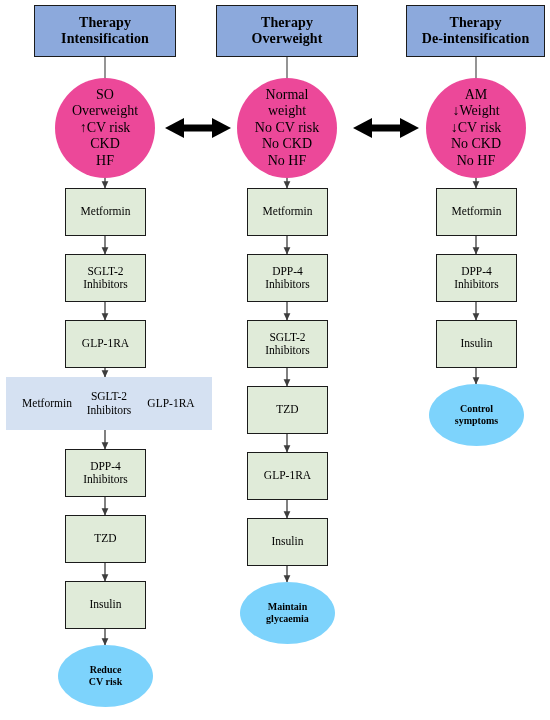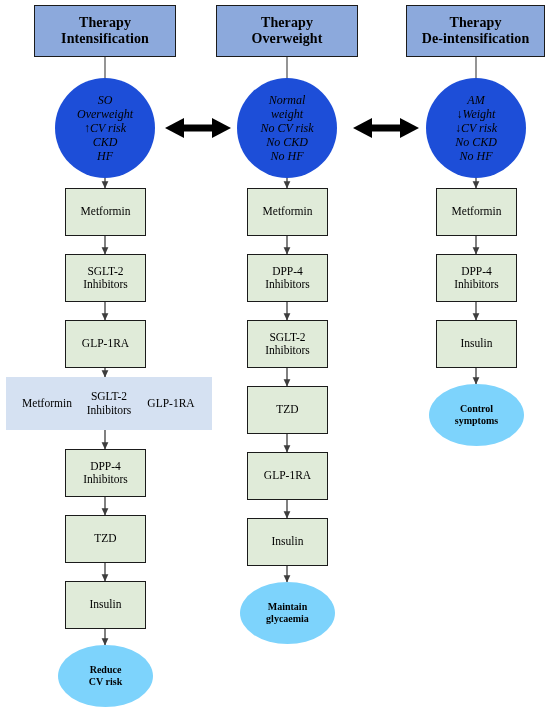--- a/index.html
+++ b/index.html
@@ -37,25 +37,24 @@
   .header-box {
     background: #8CA9DC;
     border: 1.4px solid #1b1b1b;
     font-weight: bold;
     font-size: 14px;
     letter-spacing: 0.1px;
   }
 
   
   .circle {
-    background: #1d4ed8;
+    background: #ec4899;
     border-radius: 50%;
-    font-size: 12px;
+    font-size: 14px;
     line-height: 1.18;
-    font-style: italic;
   }
 
   
   .ellipse {
     background: #7dd3fc;
     border-radius: 50%;
     font-size: 10px;
     font-weight: bold;
     line-height: 1.18;
   }

